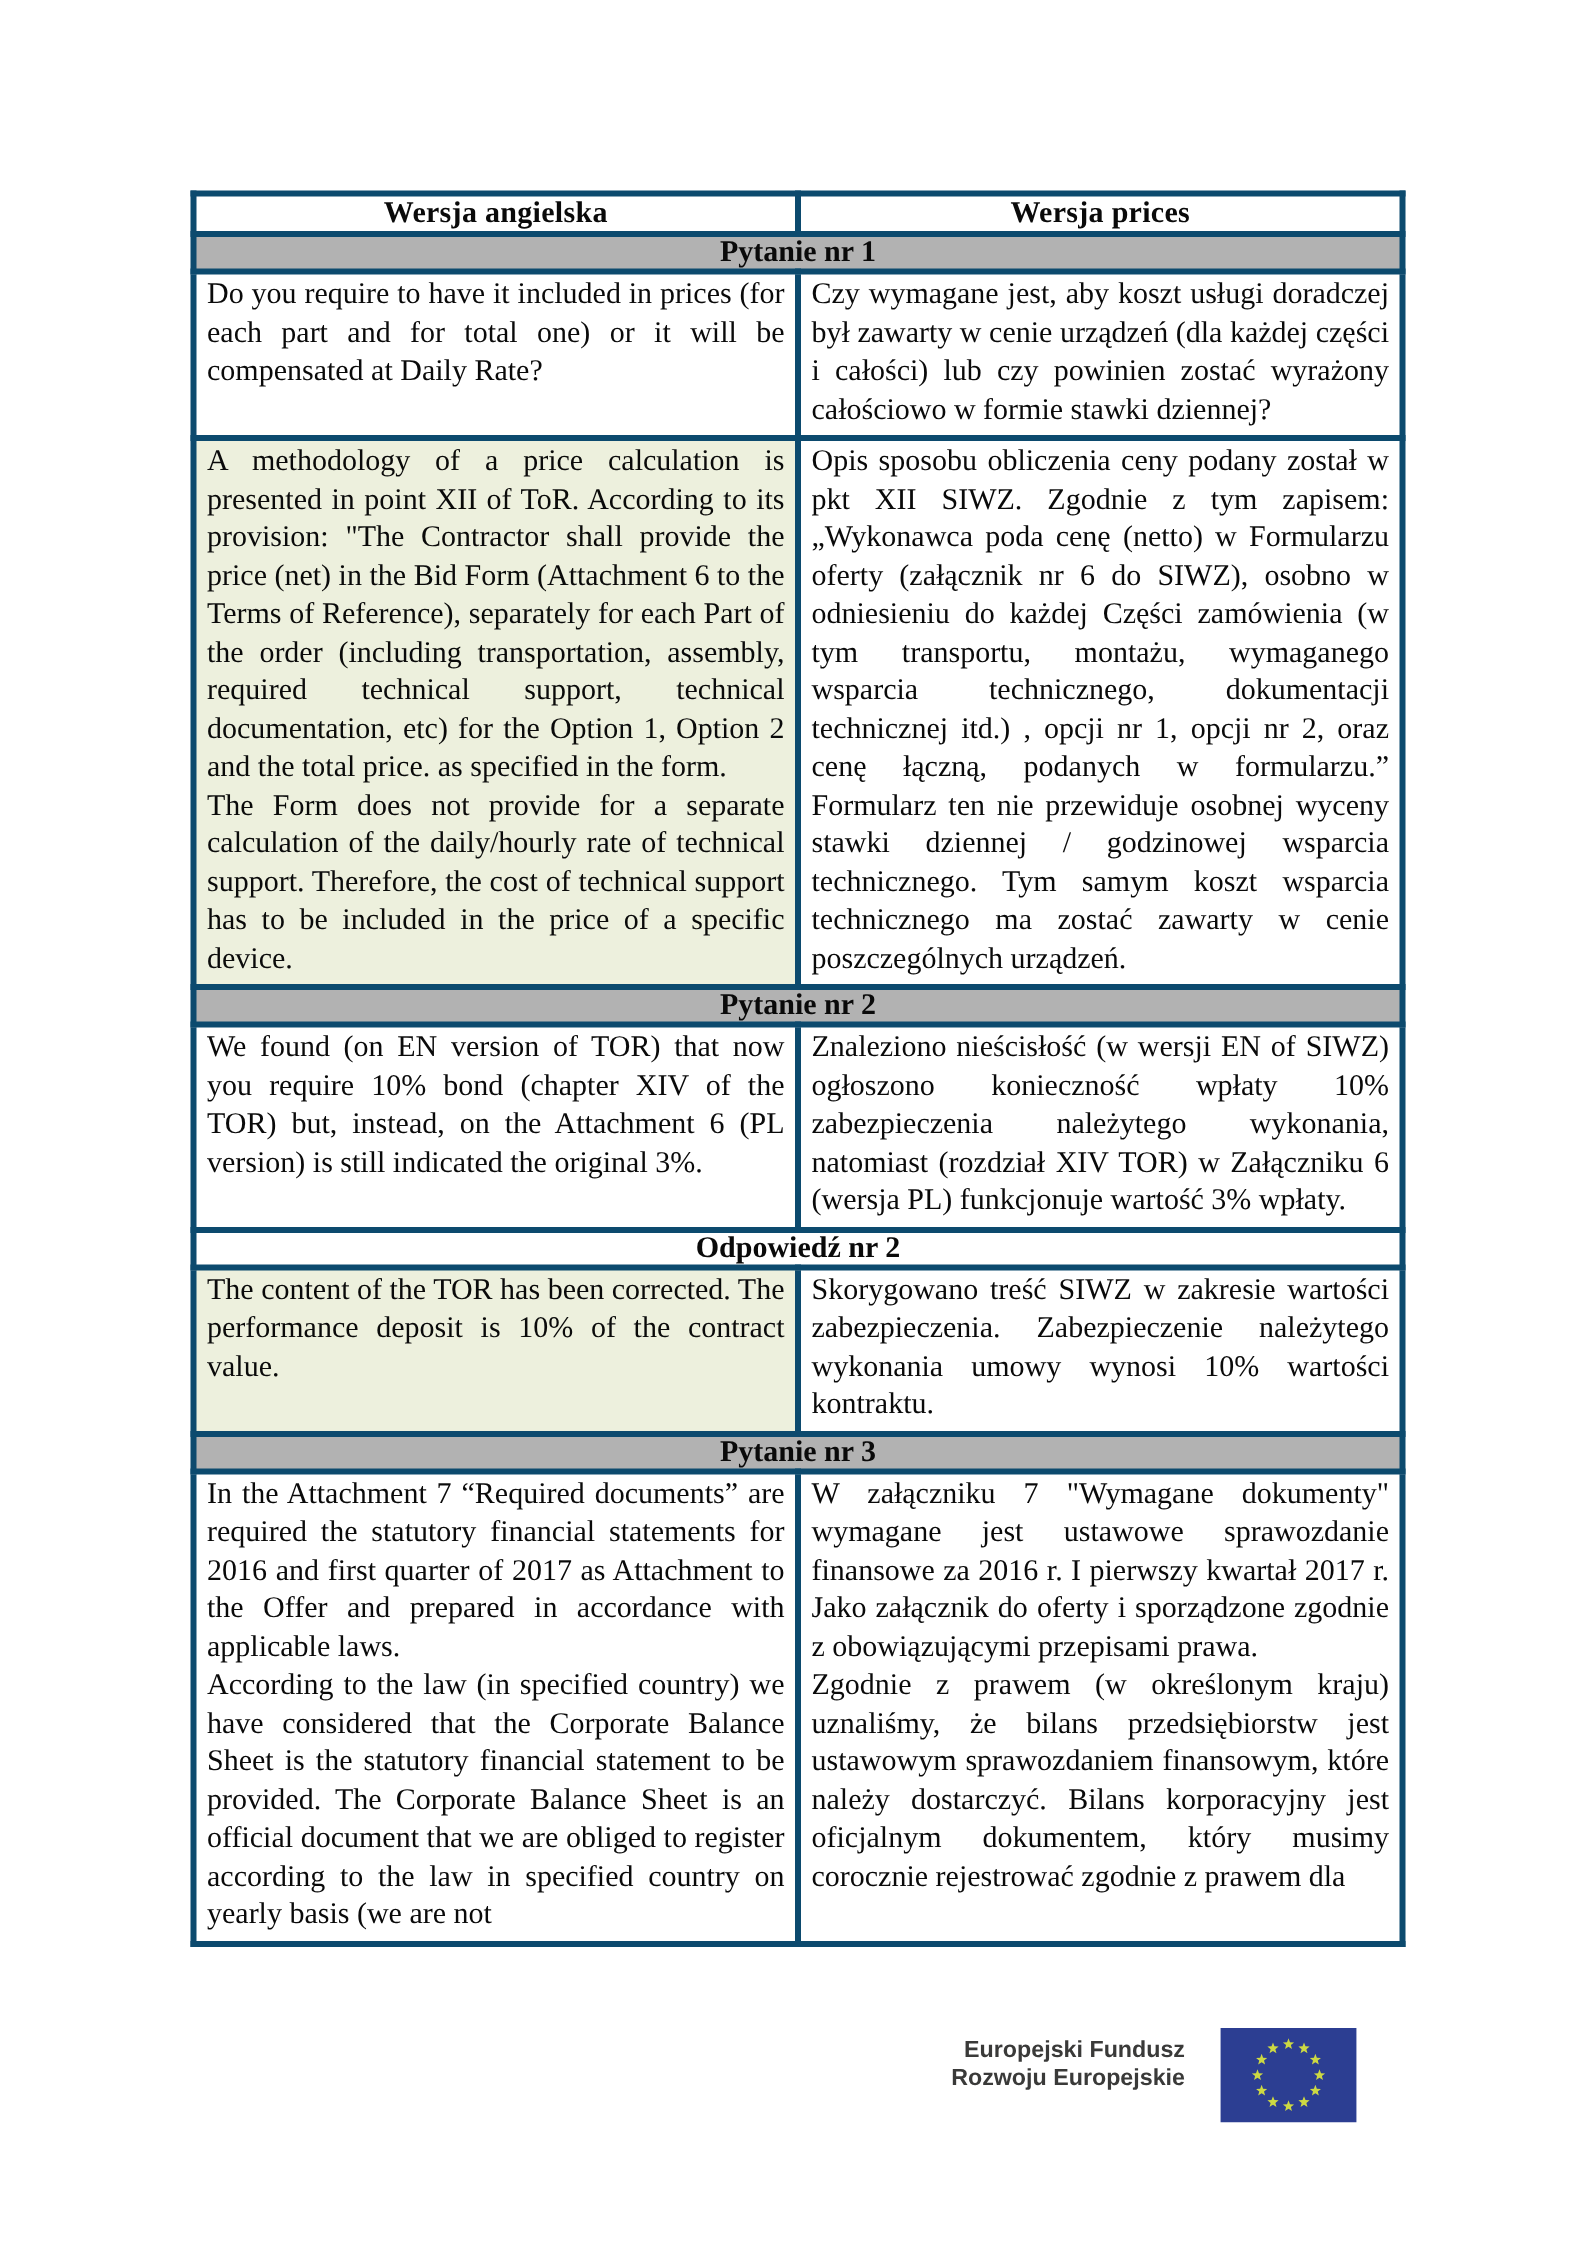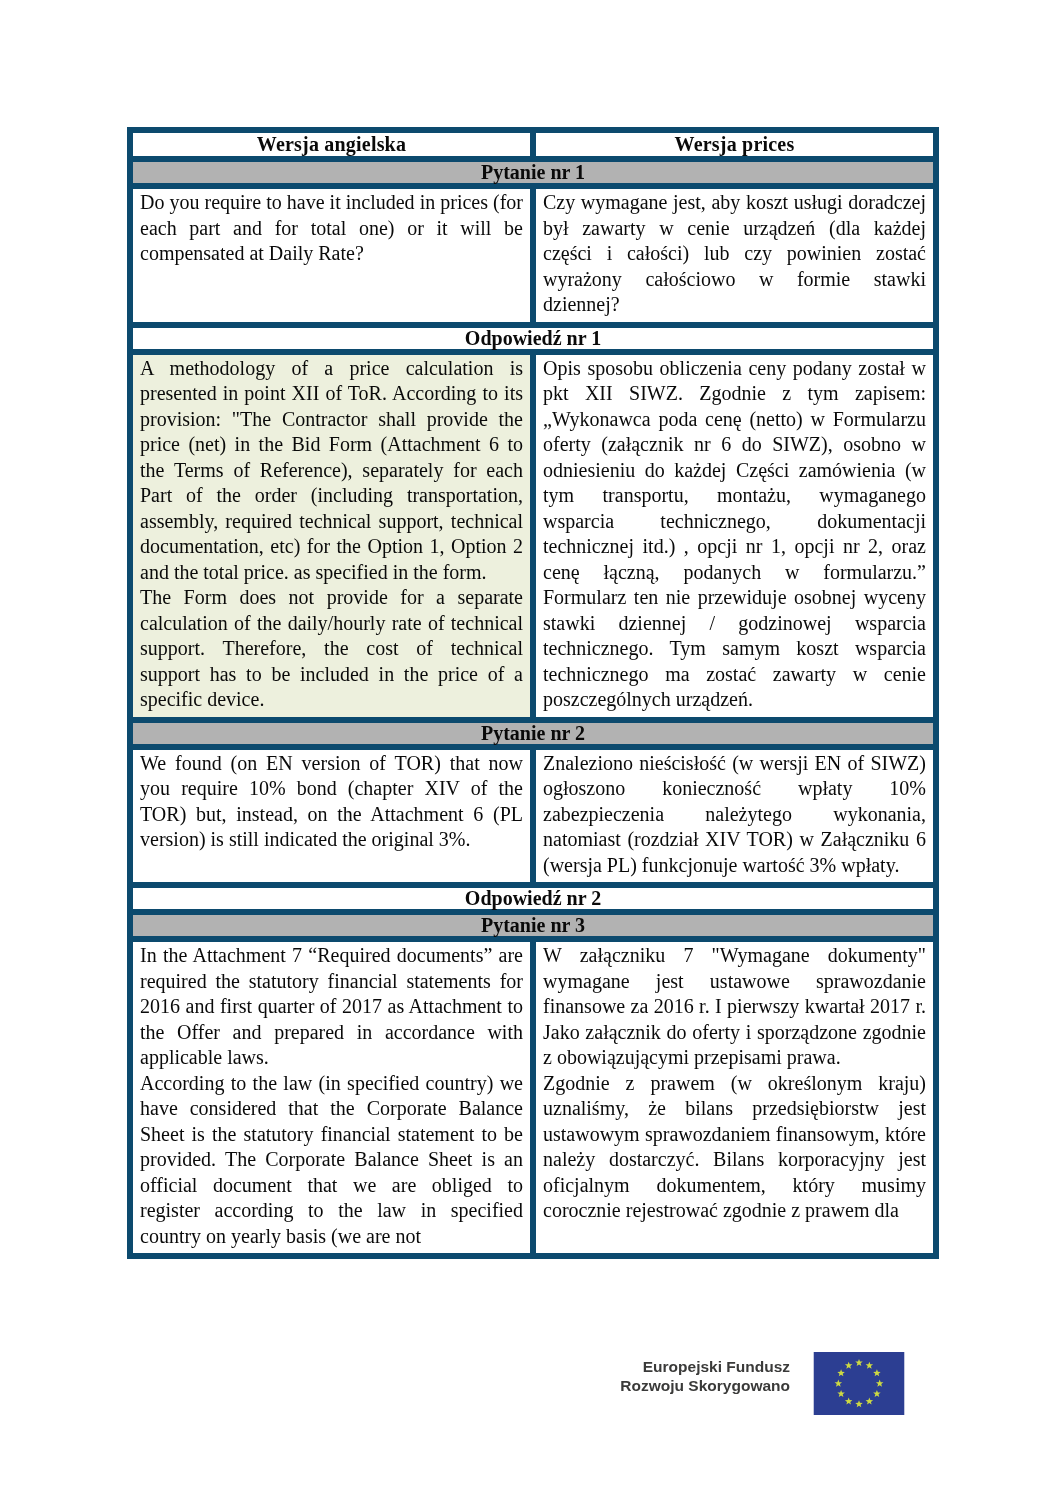--- a/index.html
+++ b/index.html
@@ -7,21 +7,21 @@
     position:relative; width:1058px; height:1497px; background:#ffffff;
     font-family:"Liberation Serif", serif; color:#000;
     overflow:hidden;
   }
   table.qa-table {
     position:absolute; left:127px; top:127px; width:806px;
     border-collapse:collapse; table-layout:fixed;
     border:2px solid #000;
   }
   col.half { width:403px; }
-  td { border:6px solid #0c4a6e; color:#0a0a0a; }
+  td { border:4px solid #0c4a6e; color:#0a0a0a; }
   td.colhead {
     font-weight:bold; text-align:center; font-size:20px;
     height:23px; padding:0 4px; letter-spacing:.2px;
   }
   td.sec {
     font-weight:bold; text-align:center; font-size:20px;
     height:21px; line-height:21px; padding:0 4px;
   }
   td.sec.gray { background:var(--gray, #b2b2b2); }
   td.cell {
@@ -63,58 +63,59 @@
 
       <tr>
         <td class="sec gray" colspan="2">Pytanie nr 1</td>
       </tr>
       <tr>
         <td class="cell">Do you require to have it included in prices (for each part and for total one) or it will be compensated at Daily Rate?</td>
         <td class="cell">Czy wymagane jest, aby koszt usługi doradczej był zawarty w cenie urządzeń (dla każdej części i całości) lub czy powinien zostać wyrażony całościowo w formie stawki dziennej?</td>
       </tr>
 
       <tr>
-        <td class="sec" colspan="2">Odpowiedź nr 1</td>
-      </tr>
-      <tr>
         <td class="cell green">A methodology of a price calculation is presented in point XII of ToR. According to its provision: "The Contractor shall provide the price (net) in the Bid Form (Attachment 6 to the Terms of Reference), separately for each Part of the order (including transportation, assembly, required technical support, technical documentation, etc) for the Option 1, Option 2 and the total price. as specified in the form.
 The Form does not provide for a separate calculation of the daily/hourly rate of technical support. Therefore, the cost of technical support has to be included in the price of a specific device.</td>
         <td class="cell">Opis sposobu obliczenia ceny podany został w pkt XII SIWZ. Zgodnie z tym zapisem: „Wykonawca poda cenę (netto) w Formularzu oferty (załącznik nr 6 do SIWZ), osobno w odniesieniu do każdej Części zamówienia (w tym transportu, montażu, wymaganego wsparcia technicznego, dokumentacji technicznej itd.) , opcji nr 1, opcji nr 2, oraz cenę łączną, podanych w formularzu.” Formularz ten nie przewiduje osobnej wyceny stawki dziennej / godzinowej wsparcia technicznego. Tym samym koszt wsparcia technicznego ma zostać zawarty w cenie poszczególnych urządzeń.</td>
       </tr>
 
       <tr>
         <td class="sec gray" colspan="2">Pytanie nr 2</td>
       </tr>
       <tr>
         <td class="cell">We found (on EN version of TOR) that now you require 10% bond (chapter XIV of the TOR) but, instead, on the Attachment 6 (PL version) is still indicated the original 3%.</td>
         <td class="cell">Znaleziono nieścisłość (w wersji EN of SIWZ) ogłoszono konieczność wpłaty 10% zabezpieczenia należytego wykonania, natomiast (rozdział XIV TOR) w Załączniku 6 (wersja PL) funkcjonuje wartość 3% wpłaty.</td>
       </tr>
 
       <tr>
         <td class="sec" colspan="2">Odpowiedź nr 2</td>
+      </tr>
+      <tr>
+        <td class="cell green">The content of the TOR has been corrected. The performance deposit is 10% of the contract value.</td>
+        <td class="cell">Skorygowano treść SIWZ w zakresie wartości zabezpieczenia. Zabezpieczenie należytego wykonania umowy wynosi 10% wartości kontraktu.</td>
       </tr>
 
       <tr>
         <td class="sec gray" colspan="2">Pytanie nr 3</td>
       </tr>
       <tr>
         <td class="cell">In the Attachment 7 “Required documents” are required the statutory financial statements for 2016 and first quarter of 2017 as Attachment to the Offer and prepared in accordance with applicable laws.
 According to the law (in specified country) we have considered that the Corporate Balance Sheet is the statutory financial statement to be provided. The Corporate Balance Sheet is an official document that we are obliged to register according to the law in specified country on yearly basis (we are not</td>
         <td class="cell">W załączniku 7 "Wymagane dokumenty" wymagane jest ustawowe sprawozdanie finansowe za 2016 r. I pierwszy kwartał 2017 r. Jako załącznik do oferty i sporządzone zgodnie z obowiązującymi przepisami prawa.
 Zgodnie z prawem (w określonym kraju) uznaliśmy, że bilans przedsiębiorstw jest ustawowym sprawozdaniem finansowym, które należy dostarczyć. Bilans korporacyjny jest oficjalnym dokumentem, który musimy corocznie rejestrować zgodnie z prawem dla</td>
       </tr>
     </tbody>
   </table>
 
   <div class="footer">
 
 
     <div class="eu-text">
       <div class="eu-sub">Europejski Fundusz</div>
-      <div class="eu-sub">Rozwoju Skorygowano</div>
+      <div class="eu-sub">Rozwoju Europejskie</div>
     </div>
 
     <svg class="eu-flag" viewBox="0 0 92 64">
       <defs>
         <path id="eustar" d="M0,-4 L1.0,-1.38 L3.8,-1.24 L1.62,0.53 L2.35,3.24 L0,1.7 L-2.35,3.24 L-1.62,0.53 L-3.8,-1.24 L-1.0,-1.38 Z" fill="#cdd943"></path>
       </defs>
       <rect x="0" y="0" width="92" height="64" fill="#2c3e92"></rect>
       <use href="#eustar" transform="translate(46,11)"></use>
       <use href="#eustar" transform="translate(56.5,13.8)"></use>
       <use href="#eustar" transform="translate(64.2,21.5)"></use>

